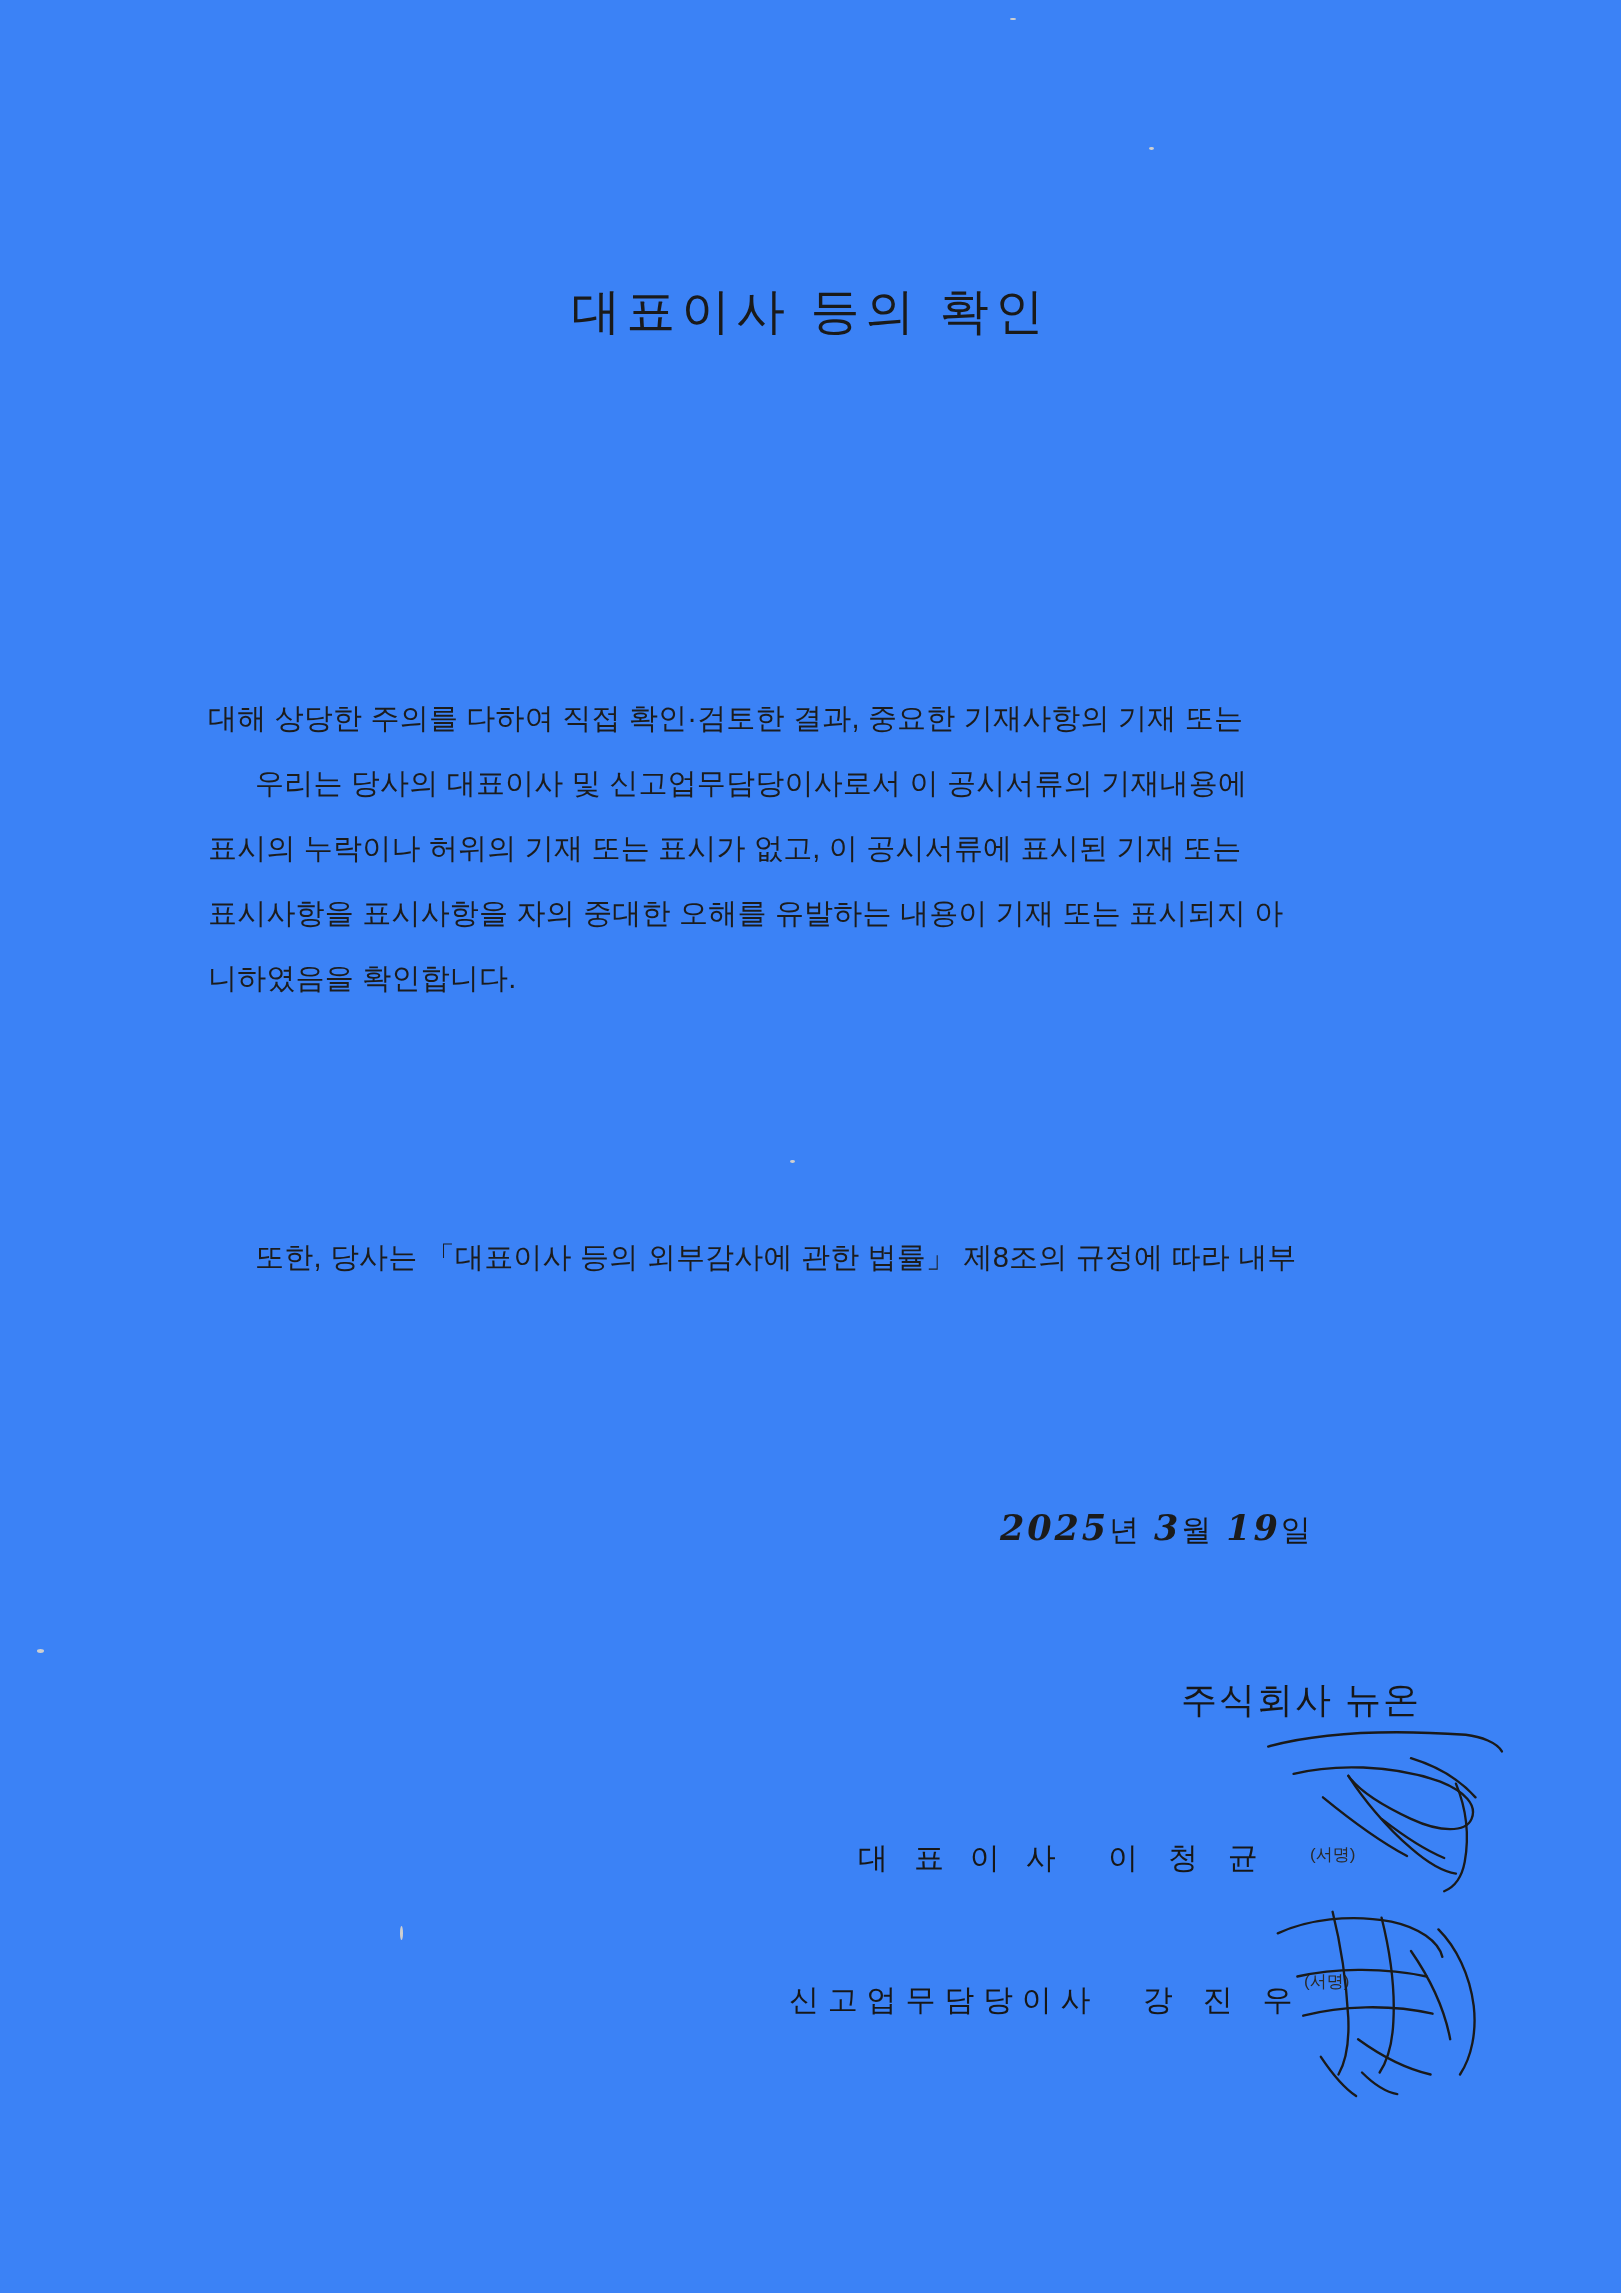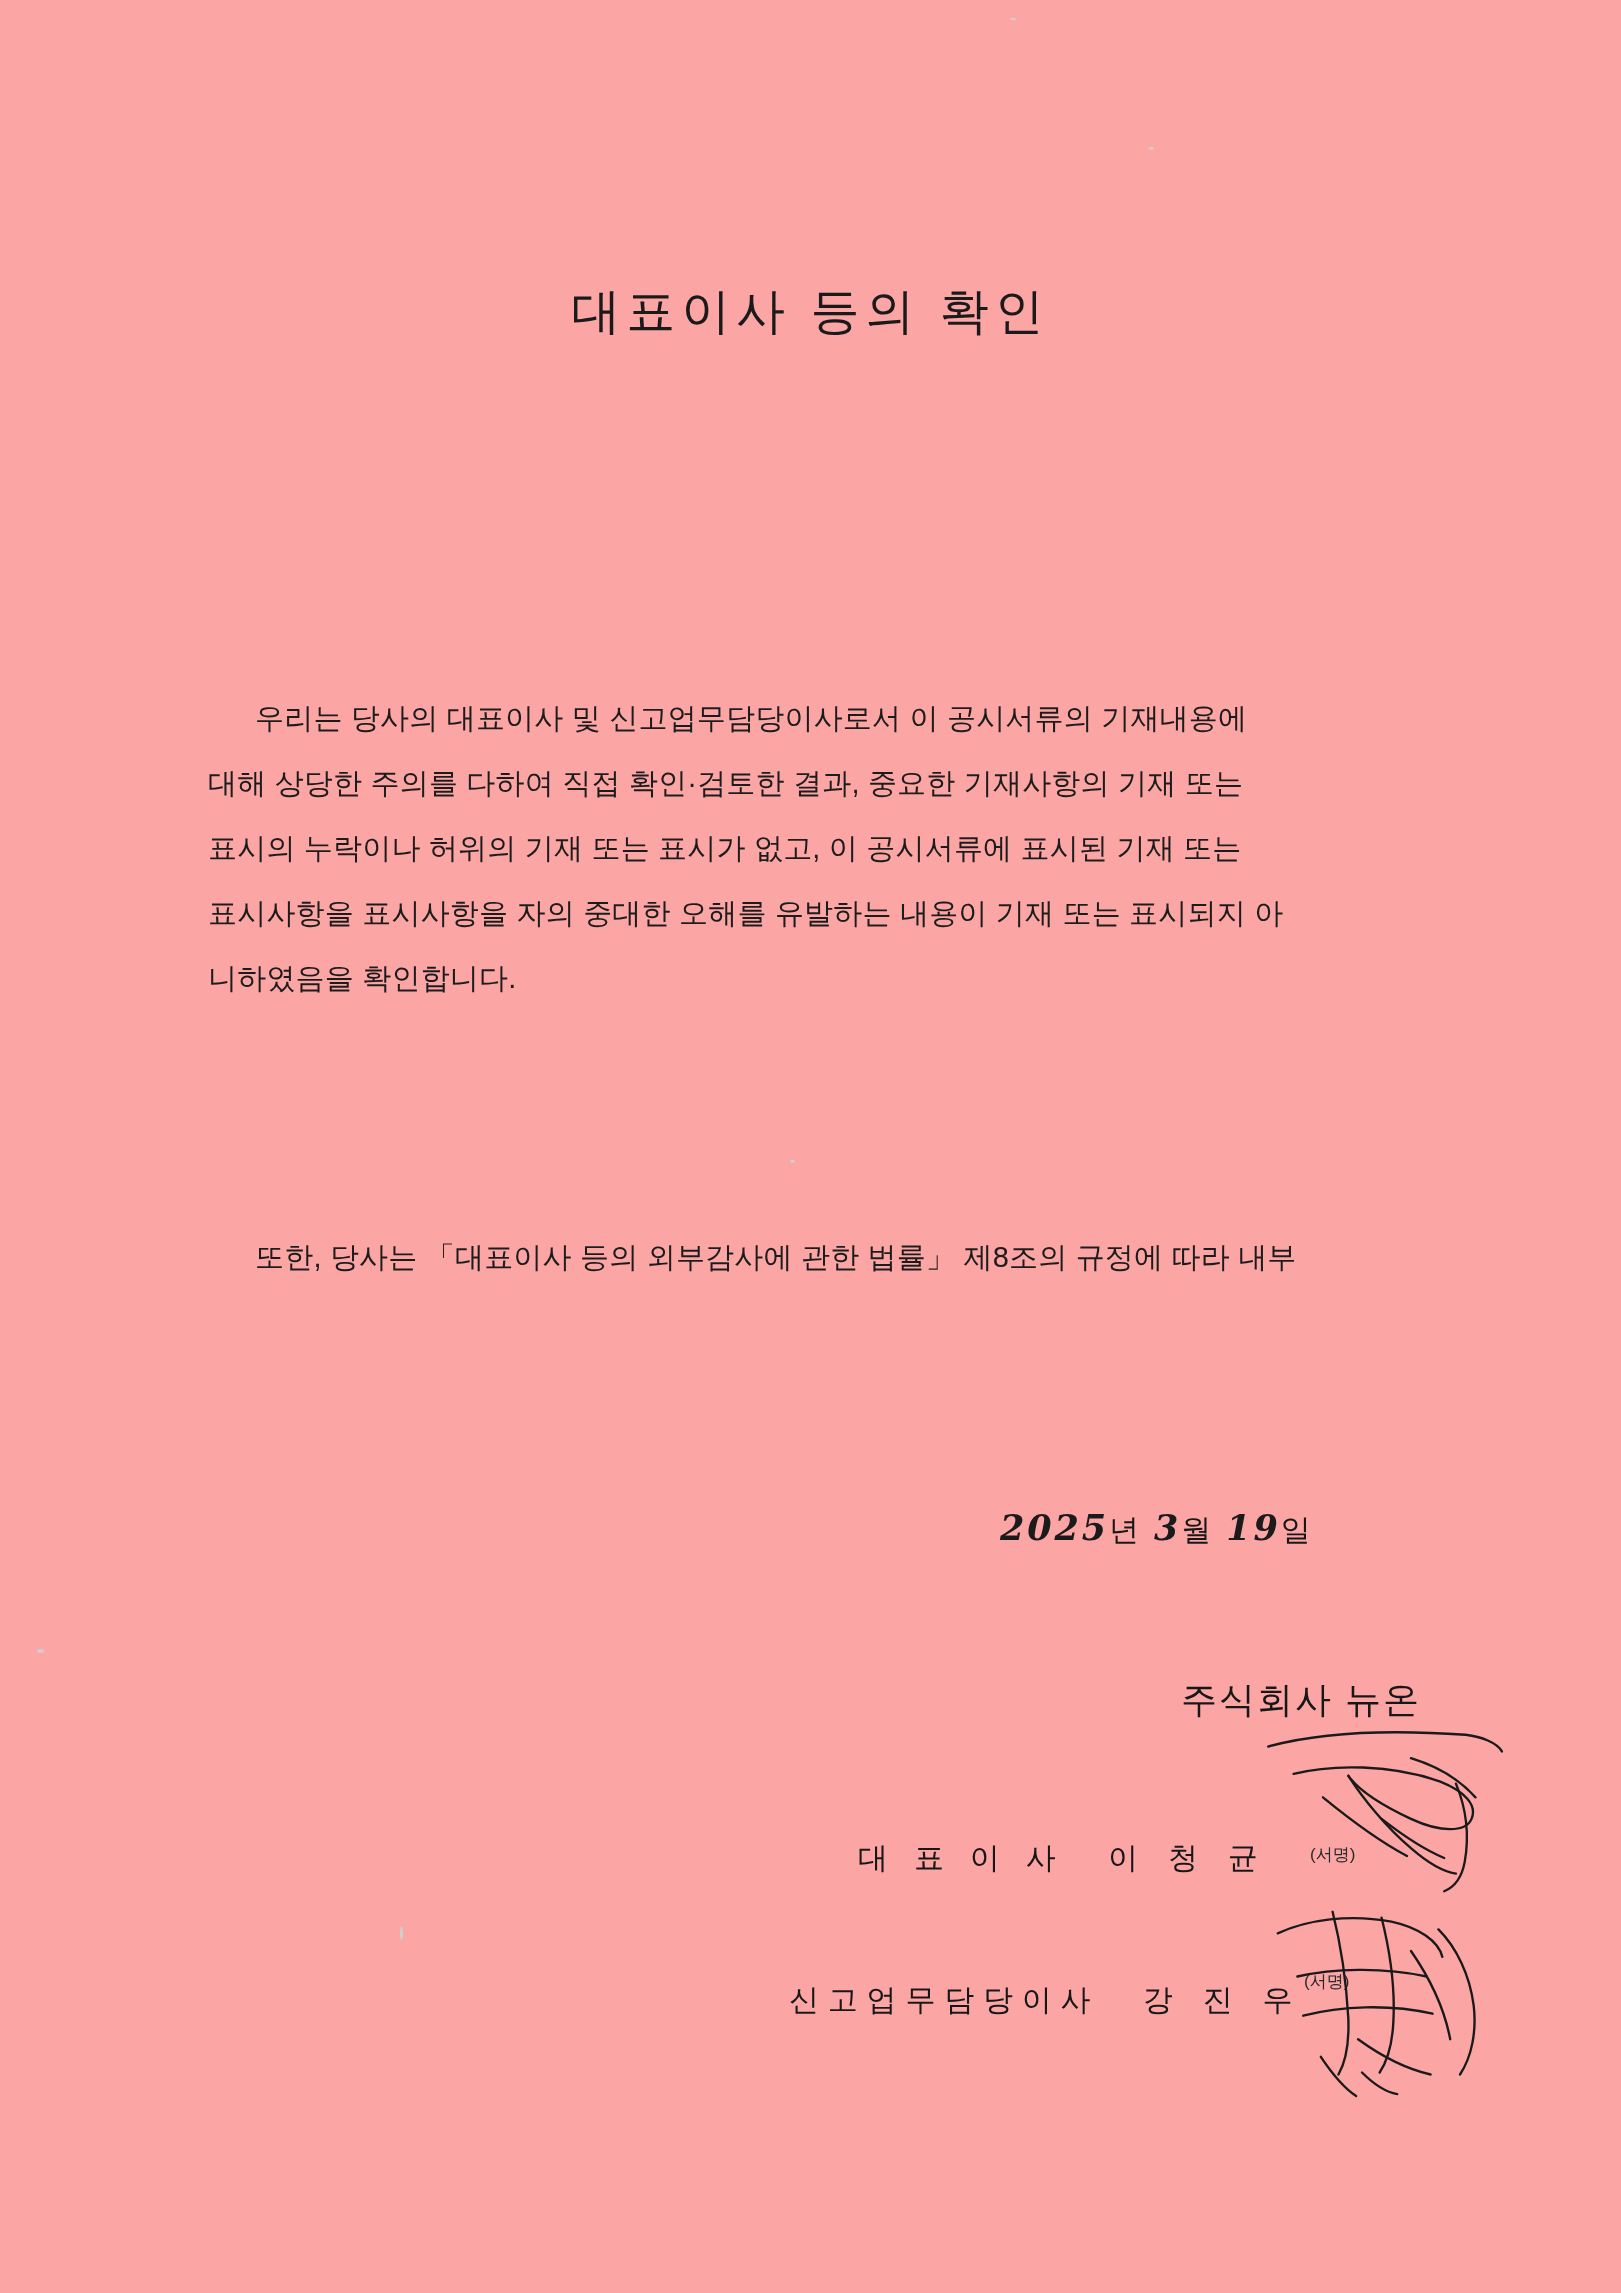--- a/index.html
+++ b/index.html
@@ -4,21 +4,21 @@
 <style>
   html, body {
     margin: 0;
     padding: 0;
     background: #ffffff;
   }
   .page {
     position: relative;
     width: 1621px;
     height: 2294px;
-    background: #fca5a5;
+    background: #3b82f6;
     font-family: "Liberation Sans", sans-serif;
     color: #171717;
     overflow: hidden;
   }
 
   
   .doc-heading {
     position: absolute;
     left: 0;
     right: 0;
@@ -122,22 +122,22 @@
   <div class="speck" style="top:17.6px;left:1010px;width:5.9px;height:2.9px;"></div>
   <div class="speck" style="top:147px;left:1149px;width:4.9px;height:2.9px;"></div>
   <div class="speck" style="top:1160px;left:790px;width:4.9px;height:2.9px;"></div>
   <div class="speck" style="top:1649px;left:37px;width:6.9px;height:3.9px;"></div>
   <div class="speck" style="top:1926px;left:400px;width:2.9px;height:13.7px;"></div>
 
   <div class="doc-heading" id="heading-main">대표이사 등의 확인</div>
 
 
   <div class="body-block" id="para-1">
+    <span class="para-line">대해 상당한 주의를 다하여 직접 확인·검토한 결과, 중요한 기재사항의 기재 또는</span>
     <span class="para-line indent">우리는 당사의 대표이사 및 신고업무담당이사로서 이 공시서류의 기재내용에</span>
-    <span class="para-line">대해 상당한 주의를 다하여 직접 확인·검토한 결과, 중요한 기재사항의 기재 또는</span>
     <span class="para-line">표시의 누락이나 허위의 기재 또는 표시가 없고, 이 공시서류에 표시된 기재 또는</span>
     <span class="para-line">표시사항을 표시사항을 자의 중대한 오해를 유발하는 내용이 기재 또는 표시되지 아</span>
     <span class="para-line">니하였음을 확인합니다.</span>
   </div>
 
   <div class="body-block" id="para-2">
     <span class="para-line indent">또한, 당사는 「대표이사 등의 외부감사에 관한 법률」 제8조의 규정에 따라 내부</span>
   </div>
 
   <div id="date-row">

